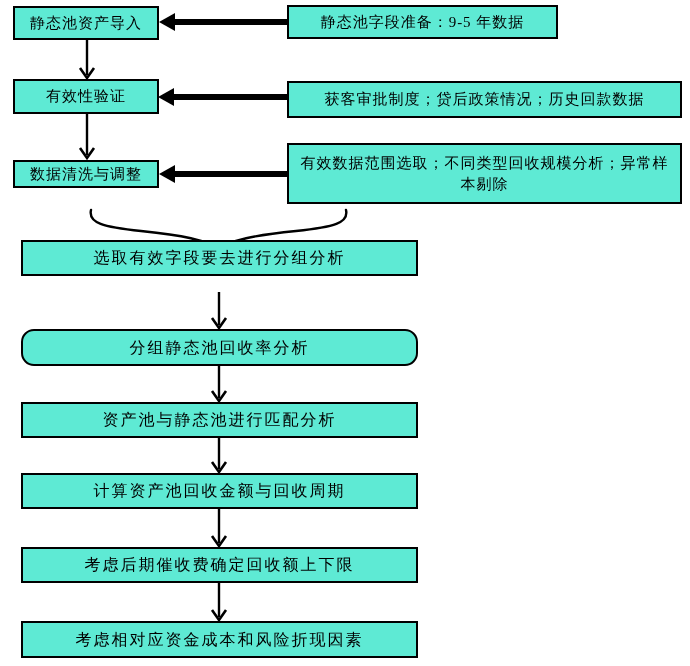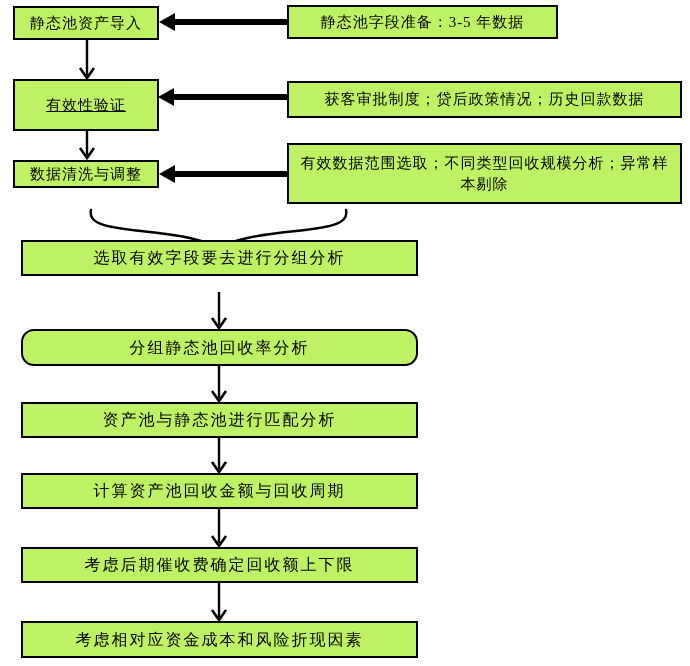--- a/index.html
+++ b/index.html
@@ -20,21 +20,21 @@
     left: 0;
     top: 0;
     width: 690px;
     height: 666px;
     pointer-events: none;
   }
   .box {
     position: absolute;
     box-sizing: border-box;
     border: 2px solid #000000;
-    background: #bef264;
+    background: #5eead4;
     display: flex;
     align-items: center;
     justify-content: center;
     text-align: center;
     color: #000000;
     line-height: 1.35;
   }
   .box.left-col {
     left: 13px;
     width: 146px;
@@ -119,29 +119,29 @@
     </g>
     <g>
       <line x1="219" y1="583" x2="219" y2="617" stroke="#000000" stroke-width="2.4"></line>
       <polyline points="212,610 219,620 226,610" fill="none" stroke="#000000" stroke-width="2.6"></polyline>
     </g>
   </svg>
 
   <div class="box left-col" style="top:6px; height:34px;">
     <span class="lbl">静态池资产导入</span>
   </div>
-  <div class="box left-col" style="top:79px; height:52px;text-decoration:underline;">
+  <div class="box left-col" style="top:79px; height:35px;">
     <span class="lbl">有效性验证</span>
   </div>
   <div class="box left-col" style="top:160px; height:28px;">
     <span class="lbl">数据清洗与调整</span>
   </div>
 
   <div class="box right-col" style="top:5px; width:271px; height:34px;">
-    <span class="lbl">静态池字段准备：3-5 年数据</span>
+    <span class="lbl">静态池字段准备：9-5 年数据</span>
   </div>
   <div class="box right-col" style="top:81px; width:395px; height:37px;">
     <span class="lbl">获客审批制度；贷后政策情况；历史回款数据</span>
   </div>
   <div class="box right-col" style="top:143px; width:395px; height:61px;">
     <span class="lbl">有效数据范围选取；不同类型回收规模分析；异常样本剔除</span>
   </div>
 
   <div class="box chain" style="top:240px; height:36px;">
     <span class="lbl">选取有效字段要去进行分组分析</span>

